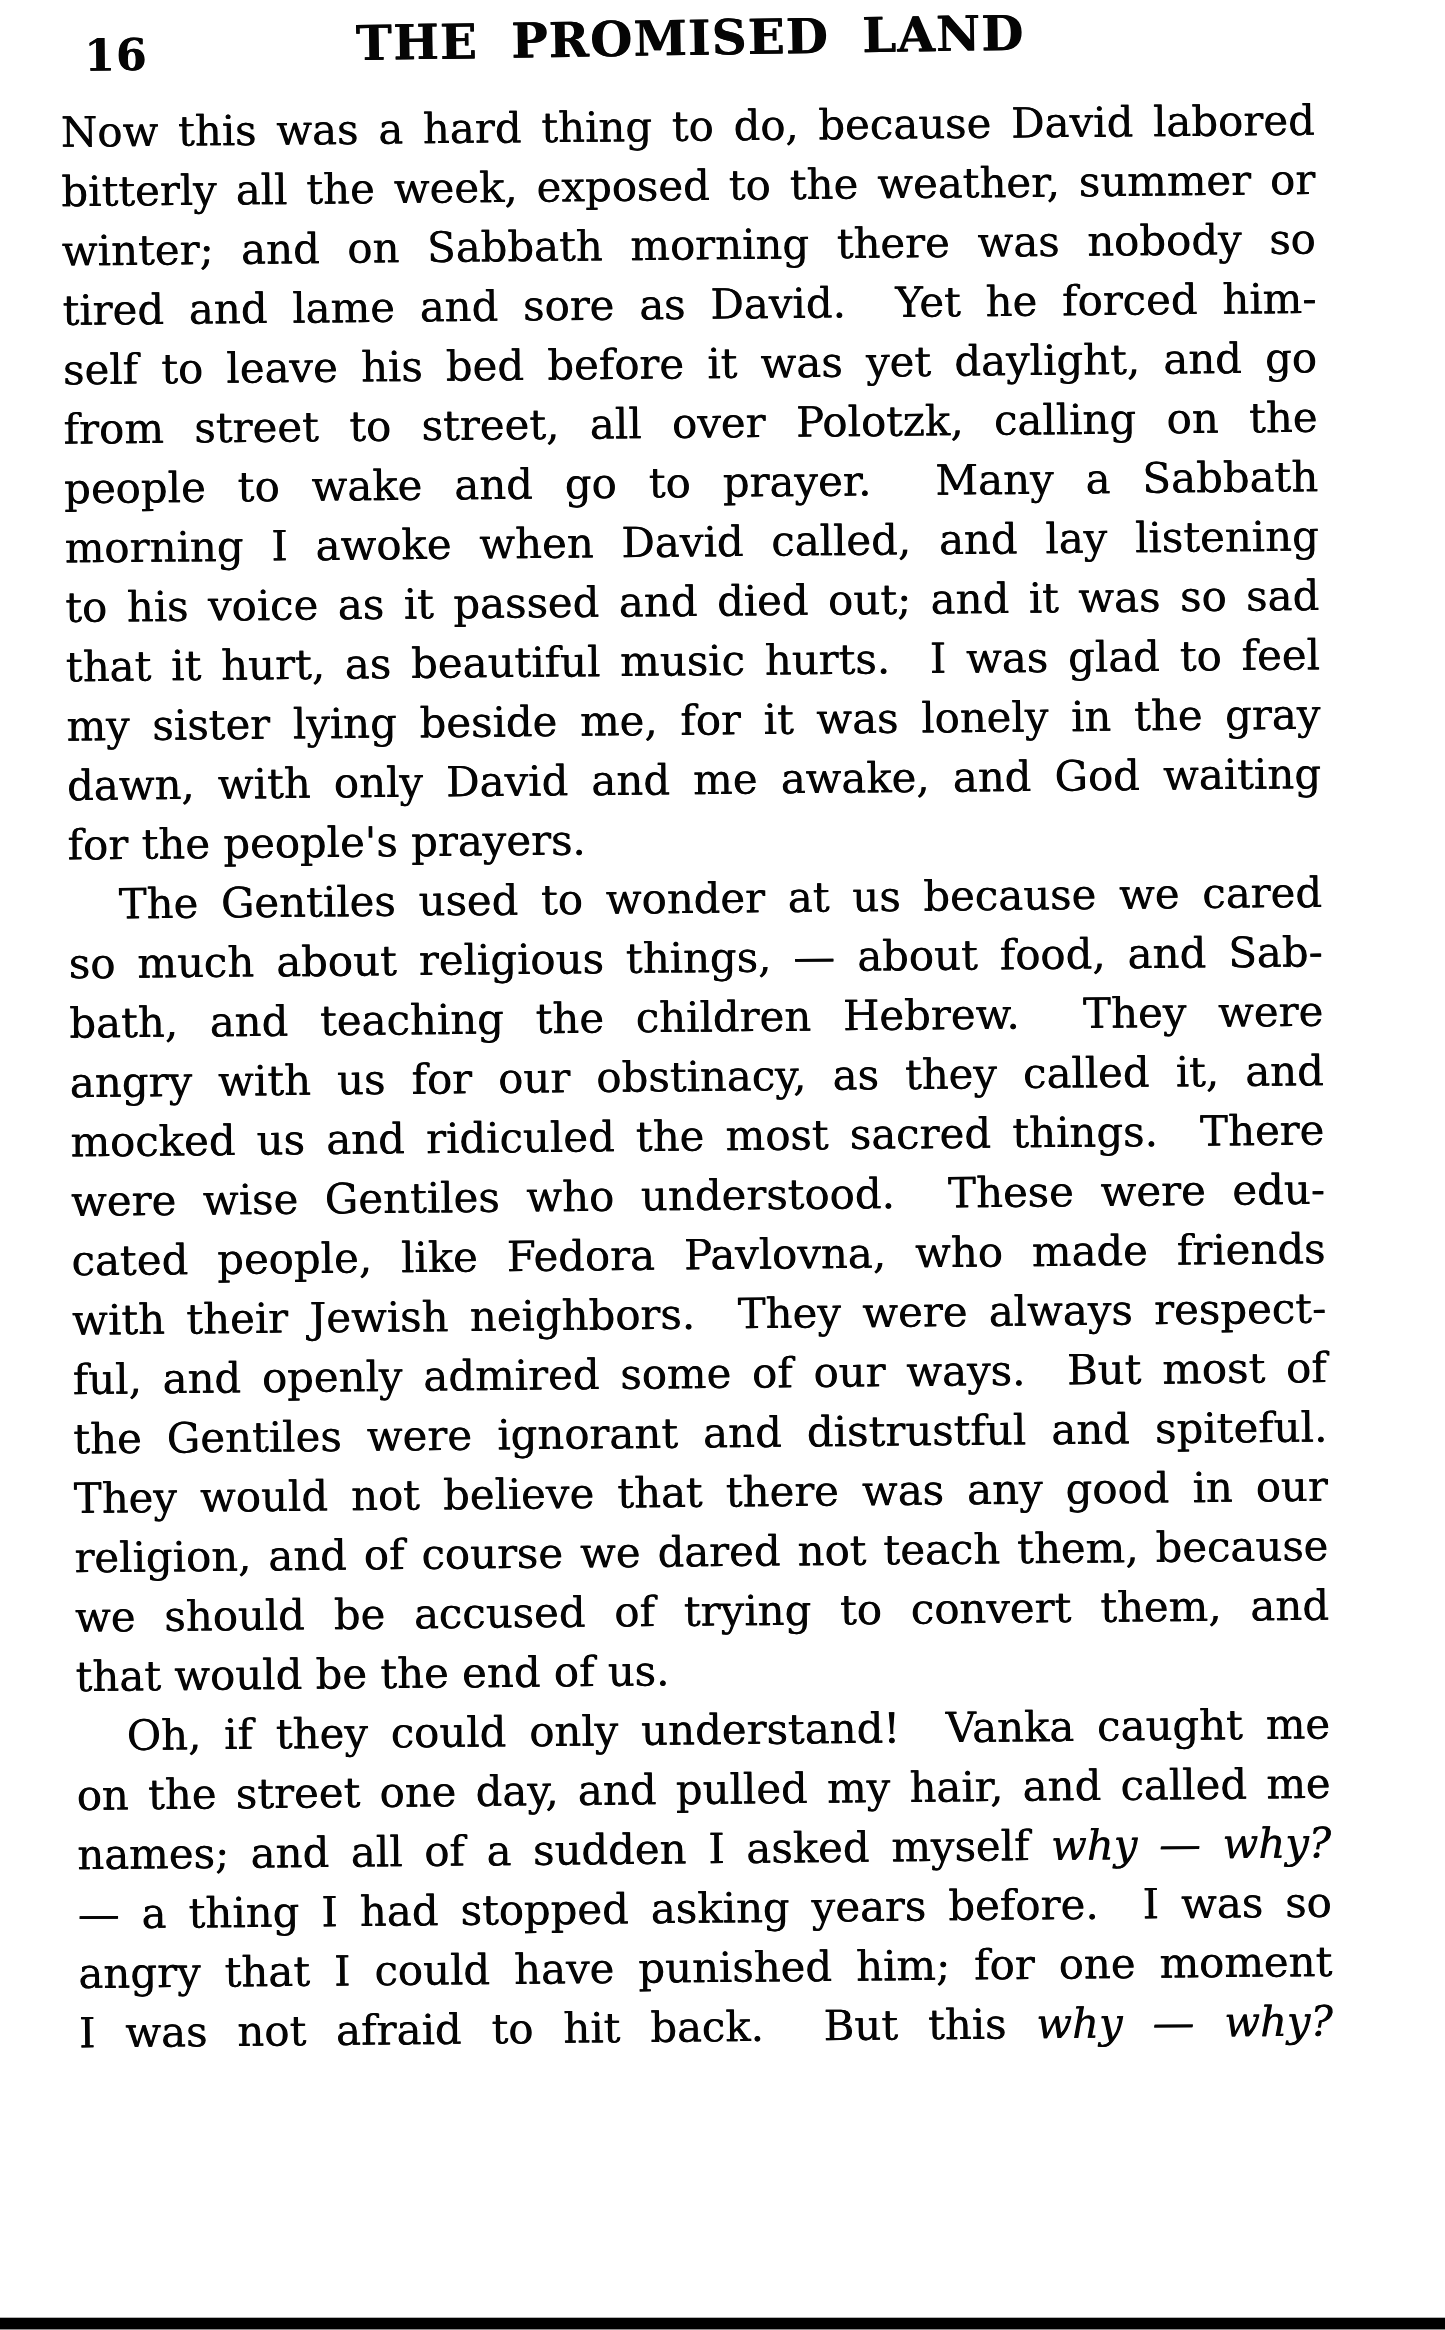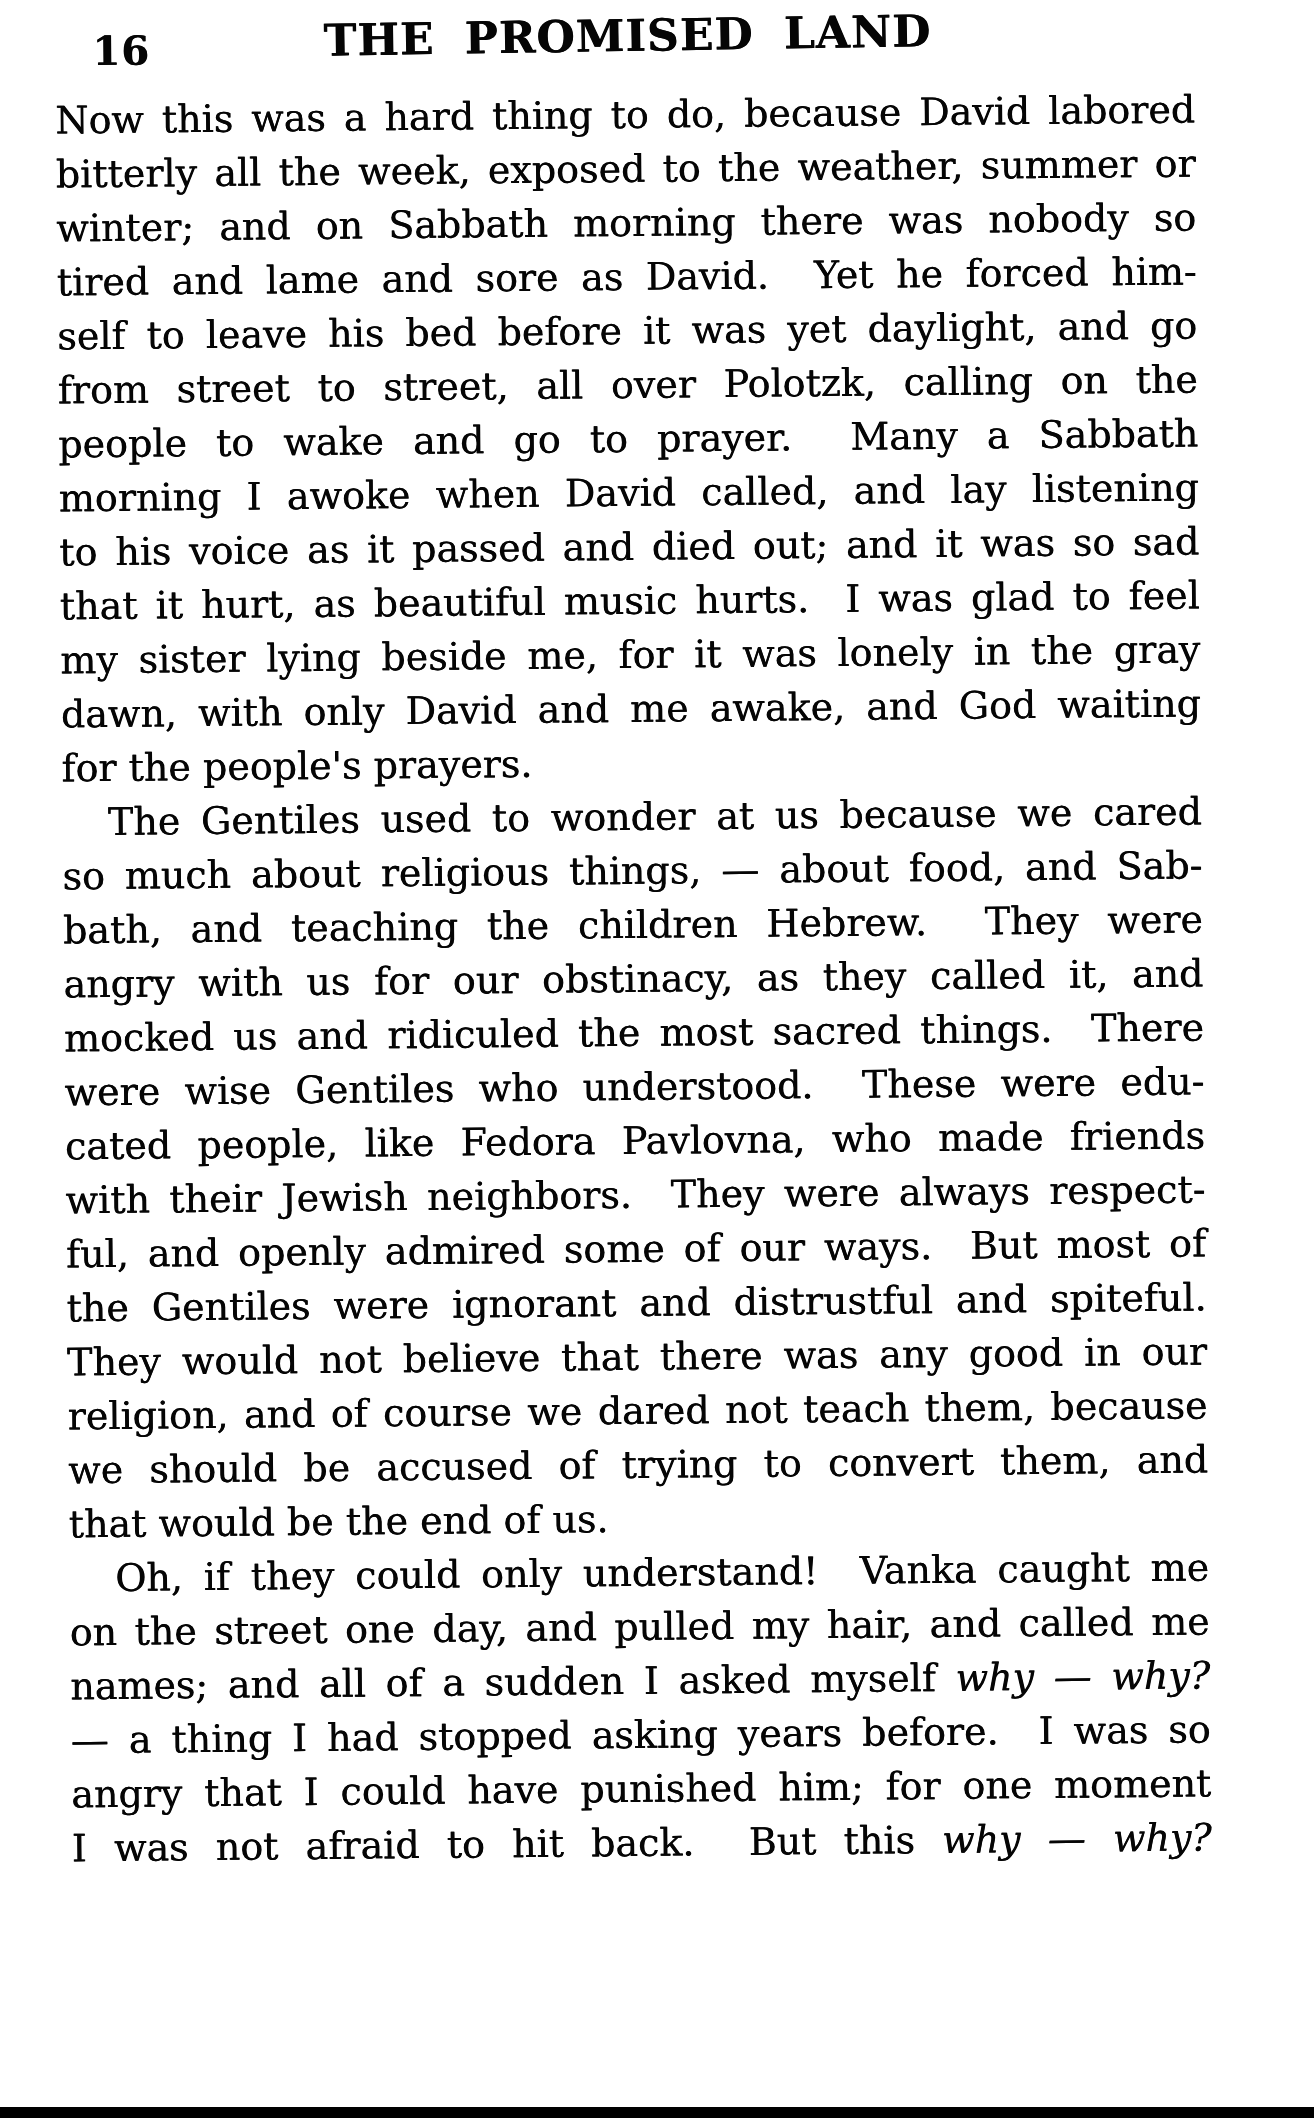--- a/index.html
+++ b/index.html
@@ -17,21 +17,21 @@
     color: #050505;
   }
   .scan-content {
     position: absolute;
     left: 0; top: 0; right: 0; bottom: 0;
     transform: rotate(-0.55deg);
     transform-origin: 420px 1050px;
   }
   .page-number {
     position: absolute;
-    left: 102px;
+    left: 86px;
     top: 24px;
     font-size: 40px;
     font-weight: bold;
     letter-spacing: 1px;
     text-shadow: 0.5px 0 0 currentColor;
   }
   .running-header {
     position: absolute;
     left: 637px;
     top: 12px;

